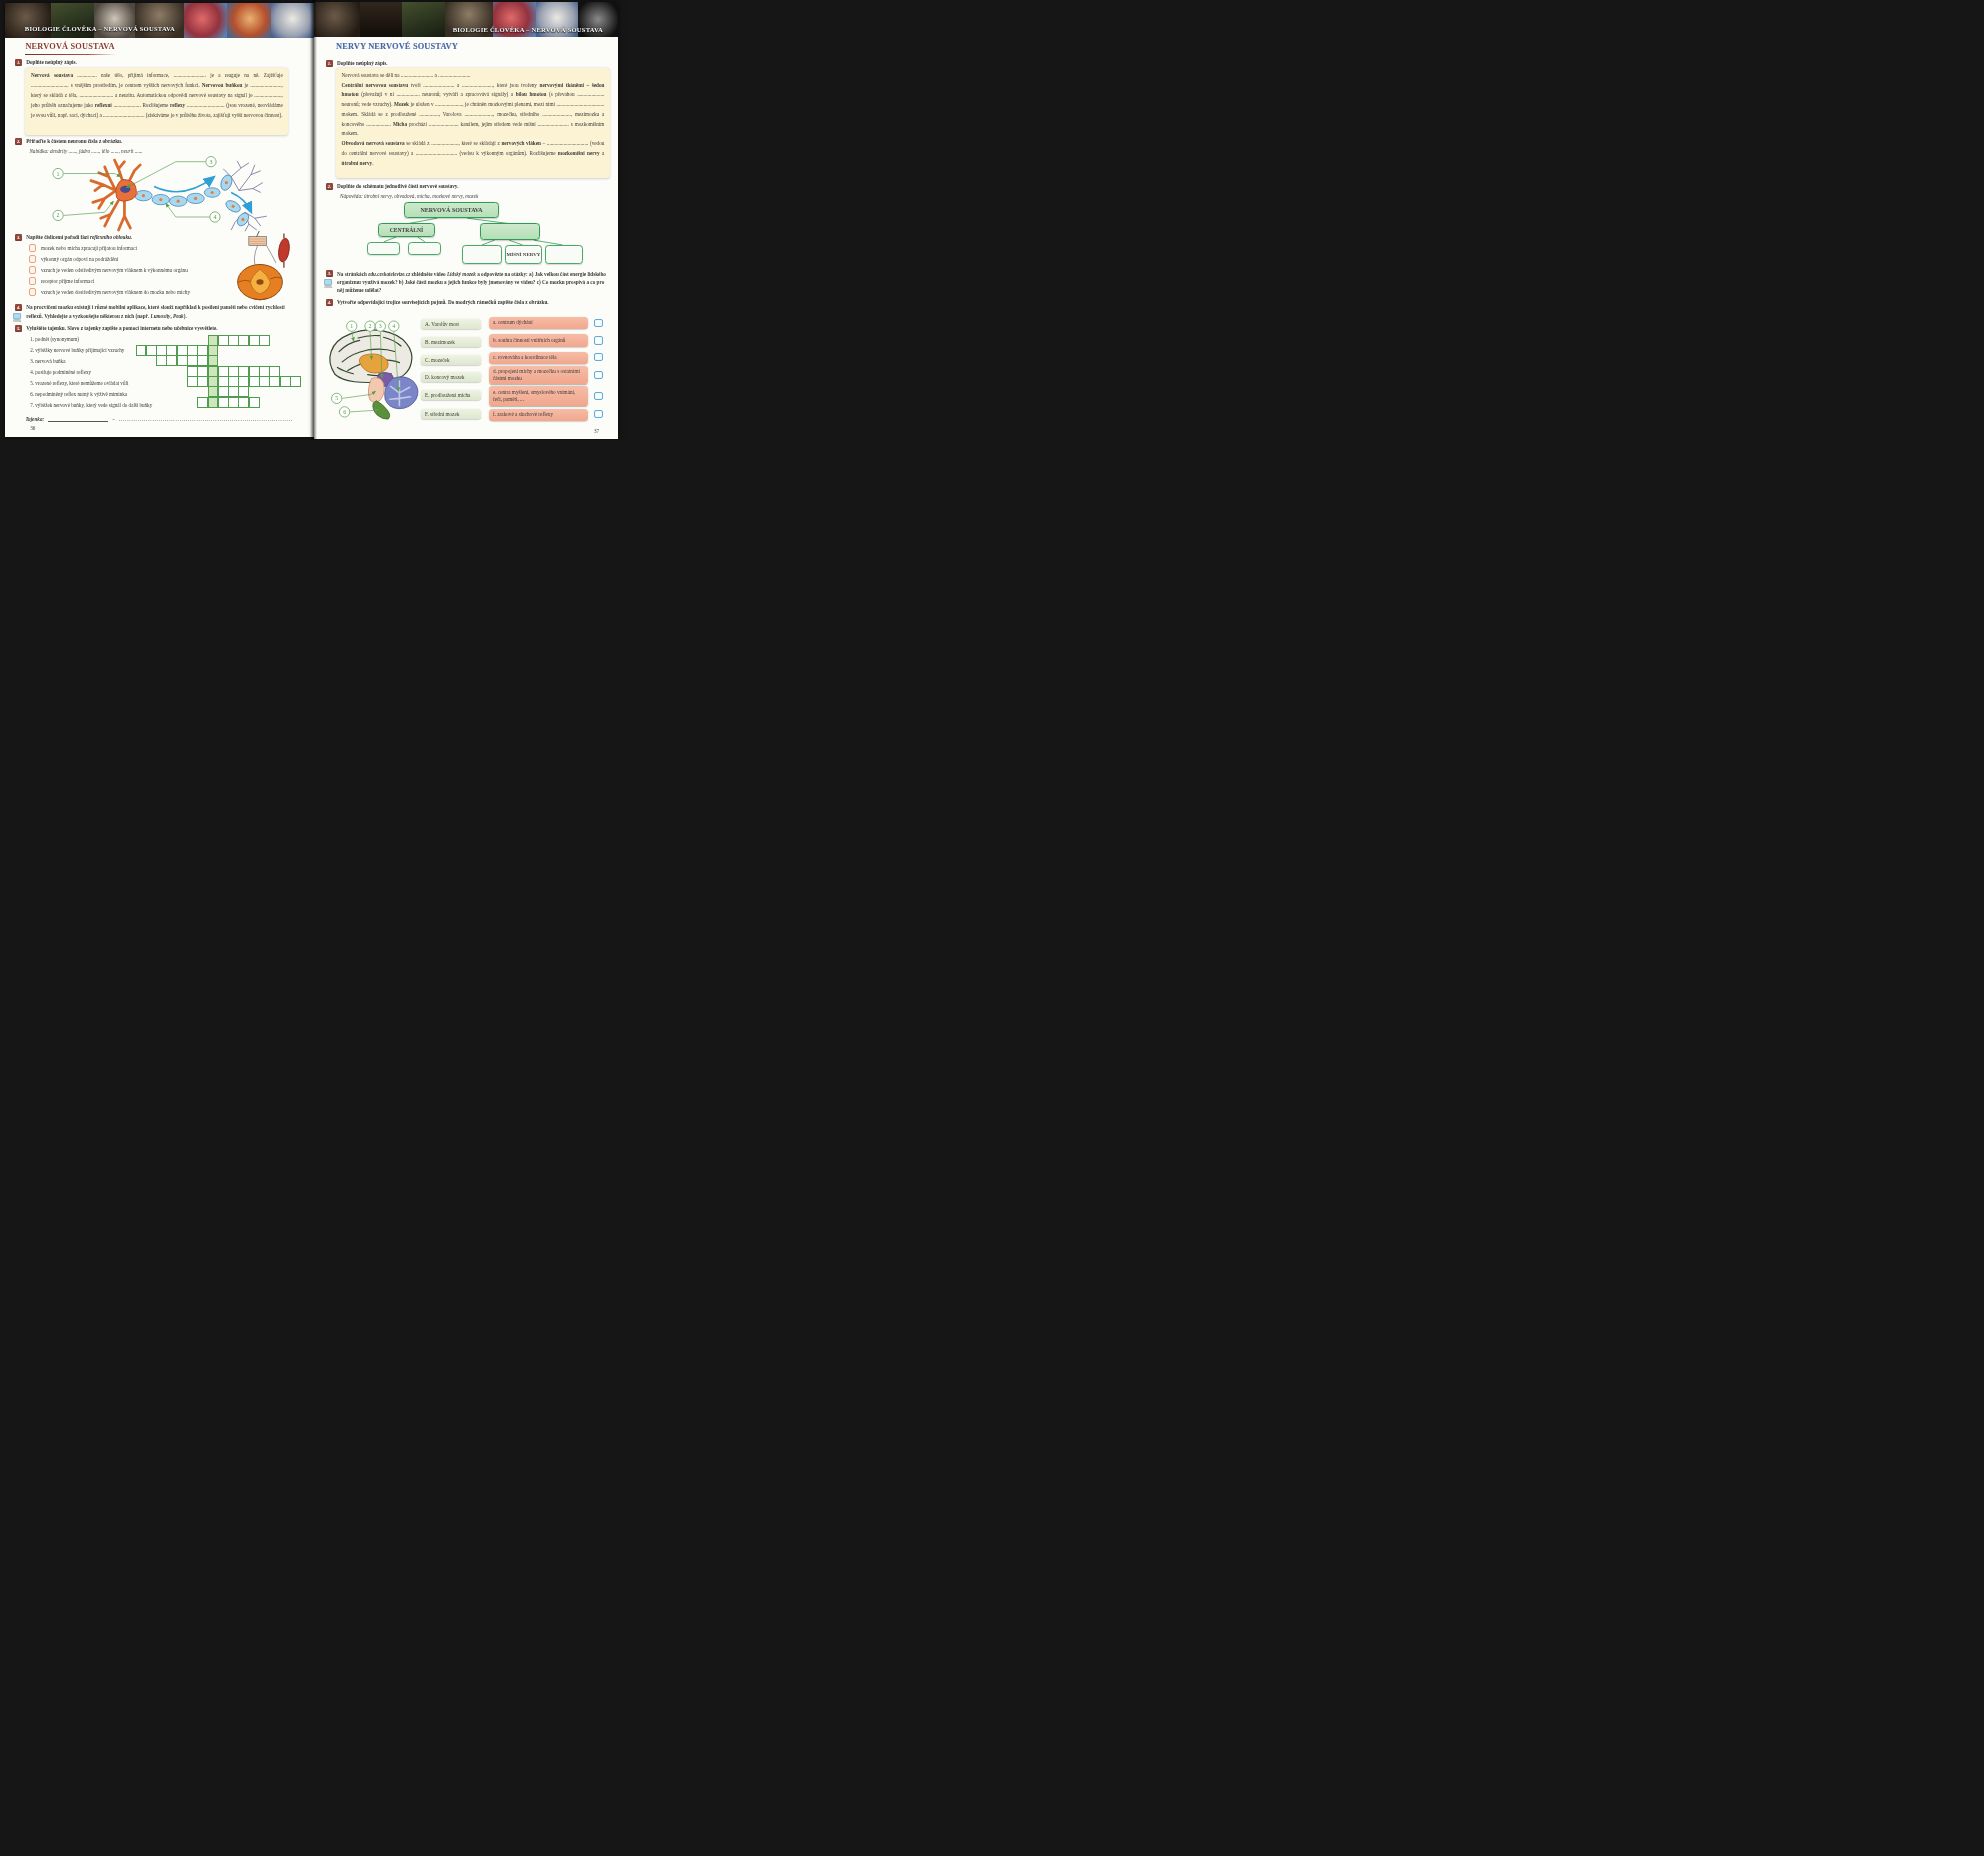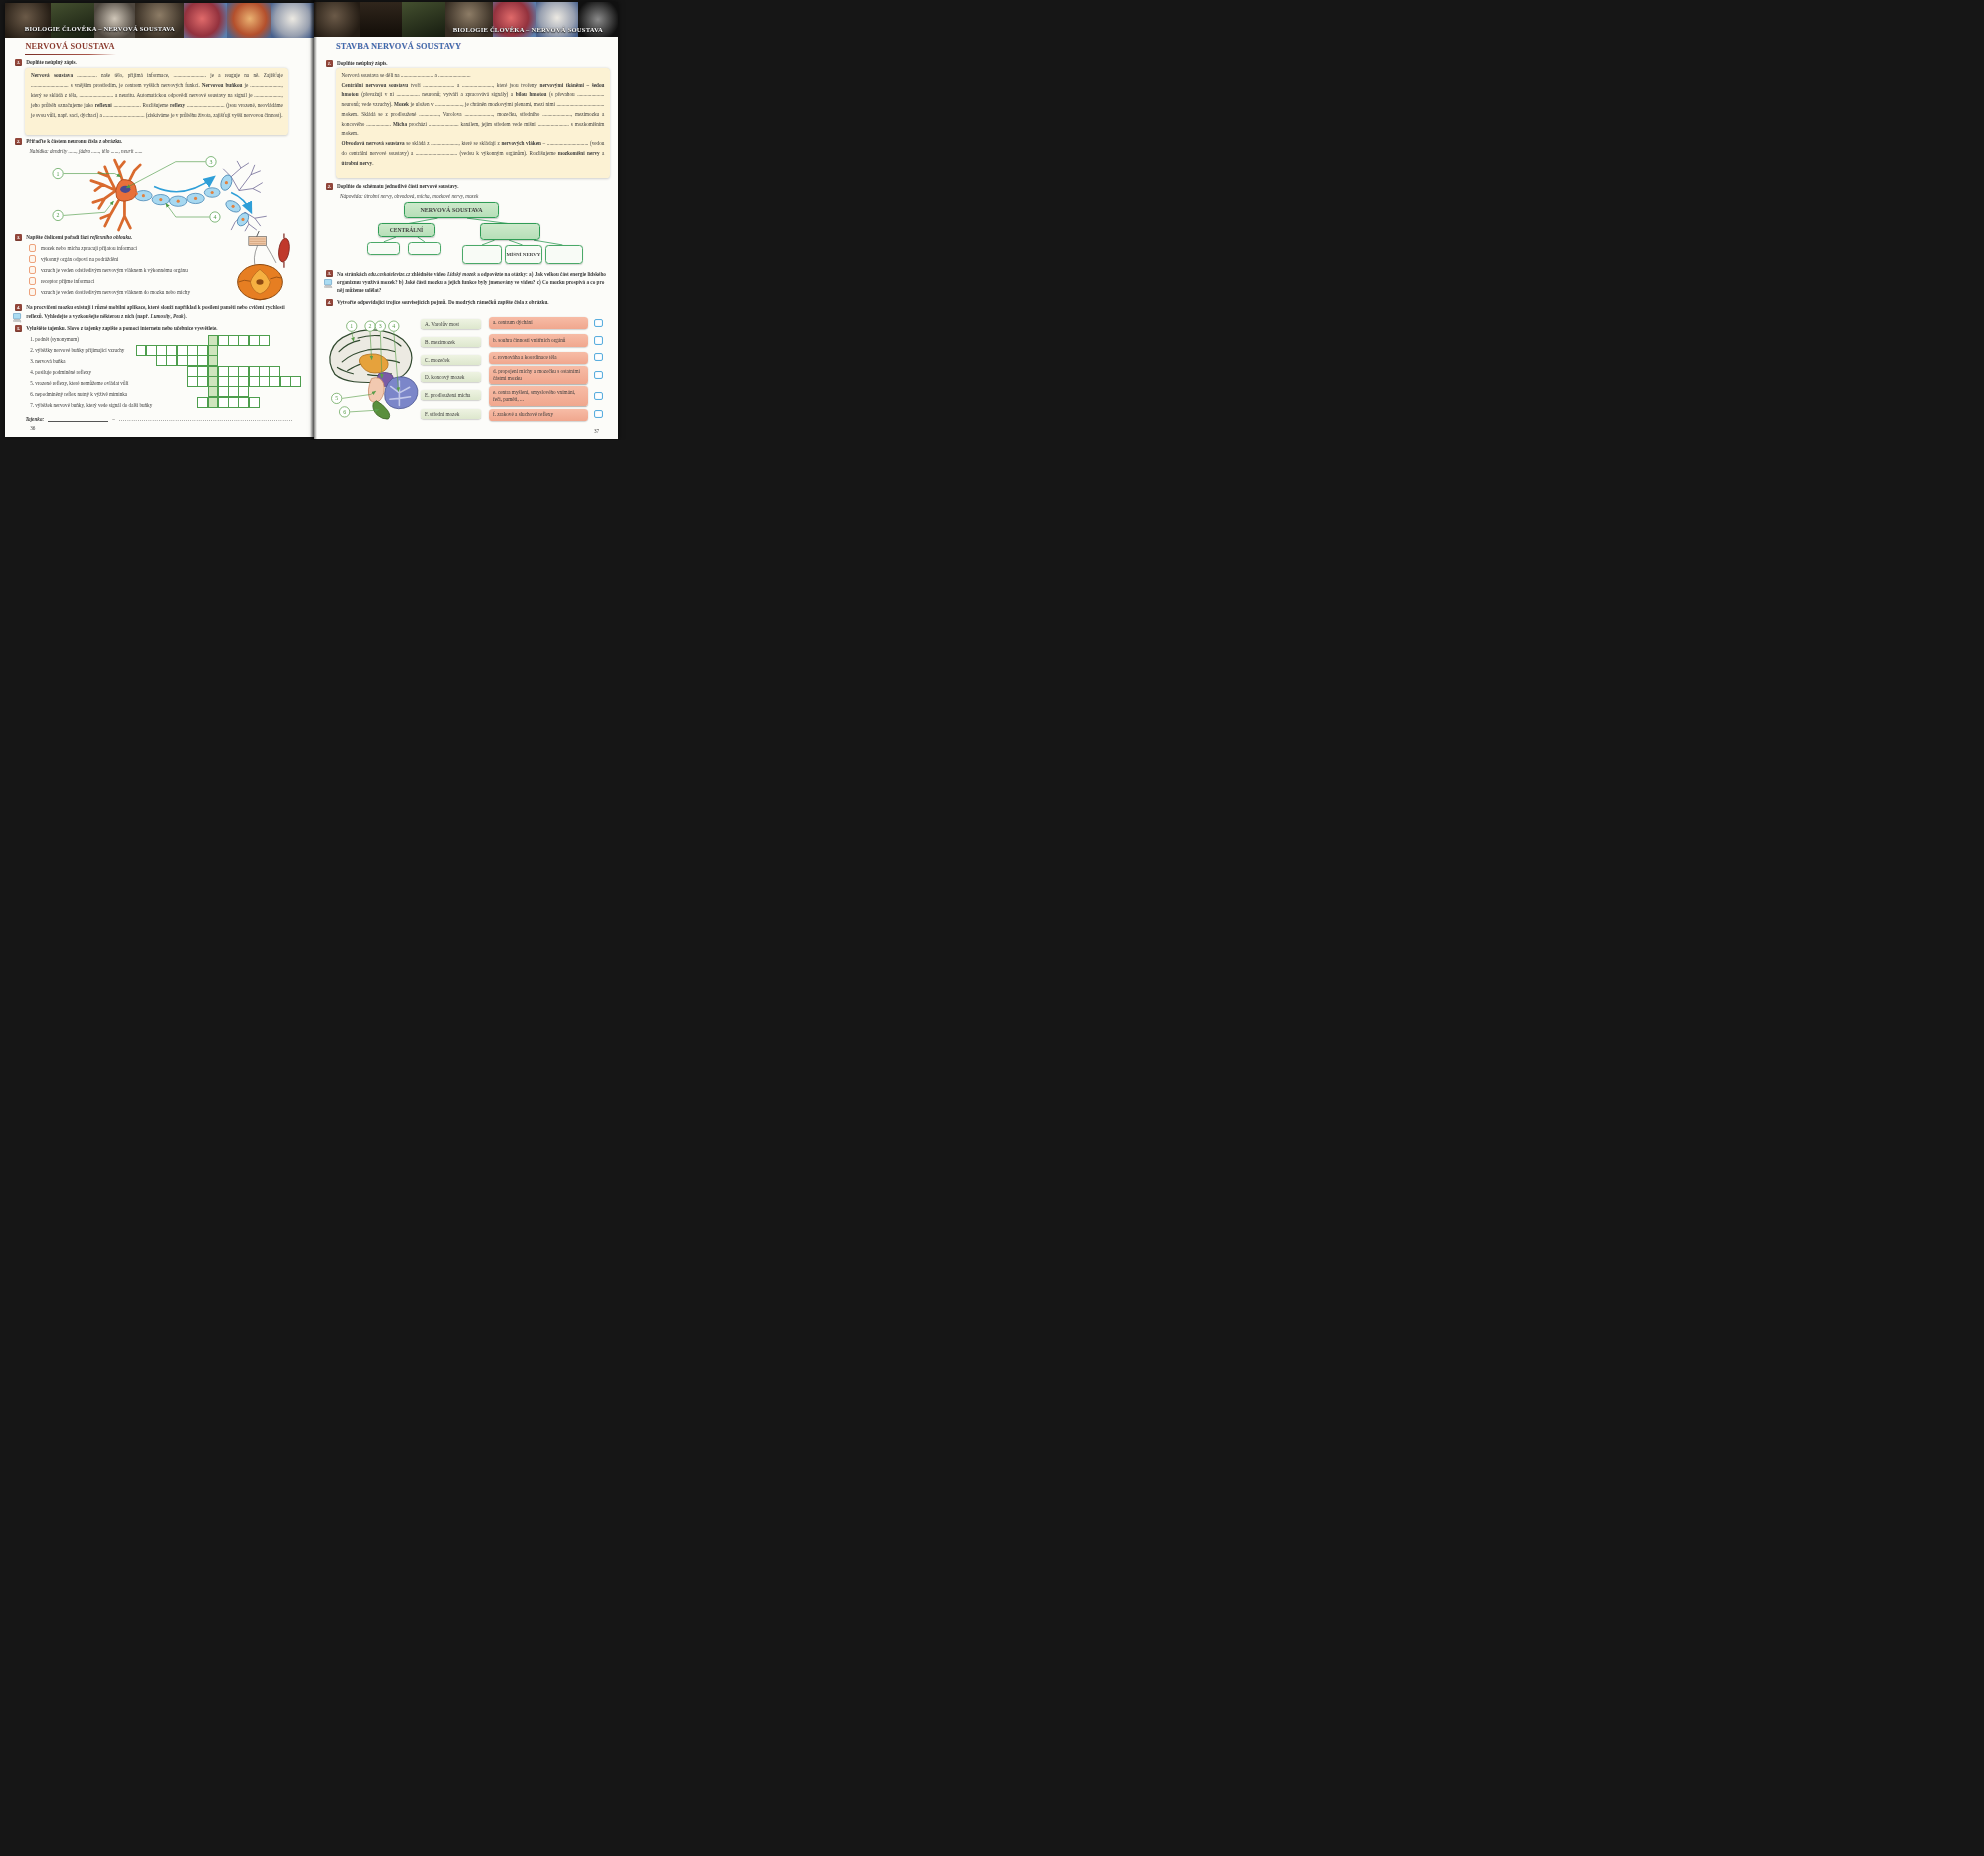--- a/index.html
+++ b/index.html
@@ -305,21 +305,21 @@
       <div class="tile t-ape"></div>
       <div class="tile t-dark"></div>
       <div class="tile t-forest"></div>
       <div class="tile t-face"></div>
       <div class="tile t-heart"></div>
       <div class="tile t-brain"></div>
       <div class="tile t-us"></div>
       <div class="banner-title">BIOLOGIE ČLOVĚKA – NERVOVÁ SOUSTAVA</div>
     </div>
 
-    <div class="pgtitle blue" style="left:22px;top:40px;">STAVBA NERVOVÁ SOUSTAVY</div>
+    <div class="pgtitle blue" style="left:22px;top:40px;">NERVY NERVOVÉ SOUSTAVY</div>
 
     <div class="badge" style="left:12px;top:58px;">1.</div>
     <div class="tasklabel" style="left:23px;top:58px;">Doplňte neúplný zápis.</div>
     <div class="creambox" style="left:22px;top:66px;width:274px;height:110px;">
       <p><span>Nervová soustava se dělí na ......................... a .........................</span></p>
       <p><span style="font-weight: bold;">Centrální nervovou soustavu</span><span> tvoří ........................ a ........................, které jsou tvořeny </span><span style="font-weight: bold;">nervovými tkáněmi – šedou hmotou</span><span> (převažují v ní .................. neuronů; vytváří a zpracovává signály) a </span><span style="font-weight: bold;">bílou hmotou</span><span> (s převahou ..................... neuronů; vede vzruchy). </span><span style="font-weight: bold;">Mozek</span><span> je uložen v ....................., je chráněn mozkovými plenami, mezi nimi ..................................... mokem. Skládá se z prodloužené ..............., Varolova ......................, mozečku, středního ......................, mezimozku a koncového ................... </span><span style="font-weight: bold;">Mícha</span><span> prochází ....................... kanálem, jejím středem vede míšní ........................ s mozkomíšním mokem.</span></p>
       <p><span style="font-weight: bold;">Obvodová nervová soustava</span><span> se skládá z ....................., které se skládají z </span><span style="font-weight: bold;">nervových vláken</span><span> – ................................ (vedou do centrální nervové soustavy) a ................................ (vedou k výkonným orgánům). Rozlišujeme </span><span style="font-weight: bold;">mozkomíšní nervy</span><span> a </span><span style="font-weight: bold;">útrobní nervy</span><span>.</span></p>
     </div>
 
     <div class="badge" style="left:12px;top:181px;">2.</div>

